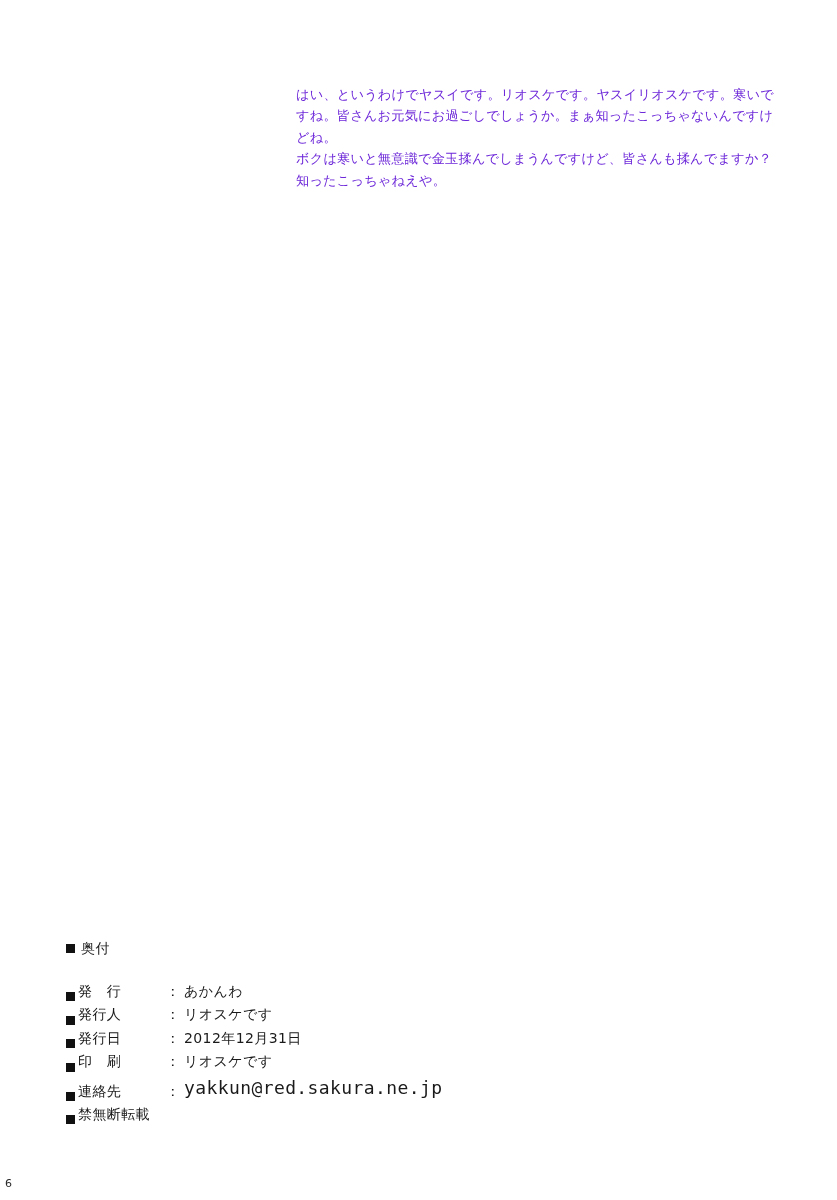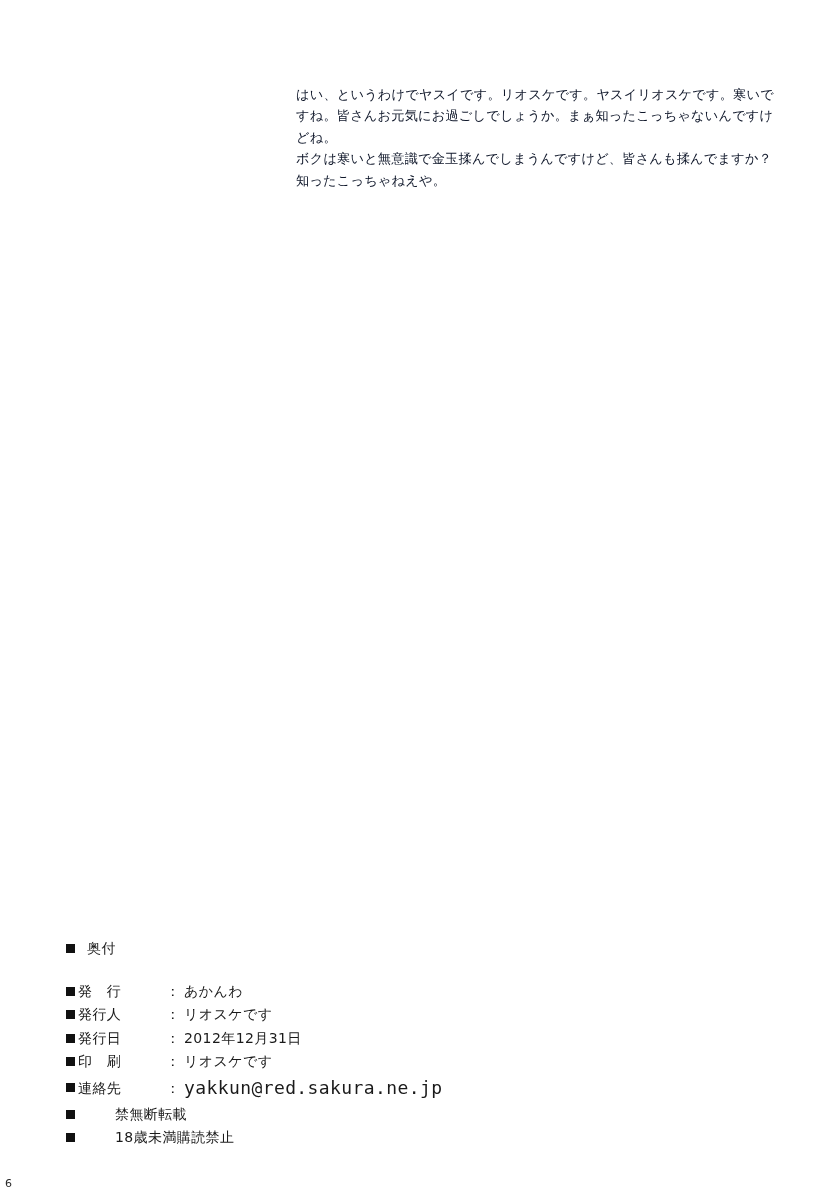--- a/index.html
+++ b/index.html
@@ -30,55 +30,55 @@
     width: 478px;
   }
   .para {
     font-size: 13.2px;
     line-height: 1.62;
     letter-spacing: 0.2px;
     margin: 0 0 16px 0;
     text-align: left;
     white-space: pre-wrap;
     word-break: break-all;
-    color: #0f172a;
+    color: #6d28d9;
   }
   .para:last-child {
     margin-bottom: 0;
   }
 
   
   .colophon {
     position: absolute;
     left: 66px;
     top: 938px;
     width: 560px;
   }
   .colophon-title {
     font-size: 14px;
     line-height: 1.5;
     margin: 0 0 22px 0;
     display: flex;
     align-items: center;
-    gap: 9px;
+    gap: 3px;
     letter-spacing: 0.5px;
   }
   .sq {
     display: inline-block;
     width: 9px;
     height: 9px;
     background: #111111;
     flex: 0 0 auto;
     margin-right: 3px;
     position: relative;
     top: 0px;
   }
   .col-row {
     display: flex;
-    align-items: center;
+    align-items: flex-end;
     font-size: 14px;
     line-height: 1.46;
     margin-bottom: 3px;
     letter-spacing: 0.4px;
   }
   .col-label {
     display: inline-block;
     width: 84px;
     flex: 0 0 auto;
     white-space: pre;
@@ -91,21 +91,20 @@
   .col-value {
     white-space: pre;
   }
   .col-value.mono {
     font-family: "DejaVu Sans Mono", monospace;
     font-size: 18px;
     letter-spacing: 0.4px;
   }
   .col-row.single .col-label {
     width: auto;
-    margin-left: 37px;
   }
 
   
   .page-number {
     position: absolute;
     left: 5px;
     top: 1177px;
     font-size: 11px;
     color: #2a2a2a;
     font-family: "DejaVu Sans", sans-serif;
@@ -161,22 +160,18 @@
       <span class="col-label">連絡先</span>
       <span class="col-sep">：</span>
       <span class="col-value mono">yakkun@red.sakura.ne.jp</span>
     </div>
 
     <div class="col-row single">
       <span class="sq"></span>
       <span class="col-label">禁無断転載</span>
     </div>
 
-    <div class="col-row single">
-      <span class="sq"></span>
-      <span class="col-label">18歳未満購読禁止</span>
-    </div>
 
   </div>
 
   <div class="page-number">6</div>
 
 </div>
 
 </body></html>

